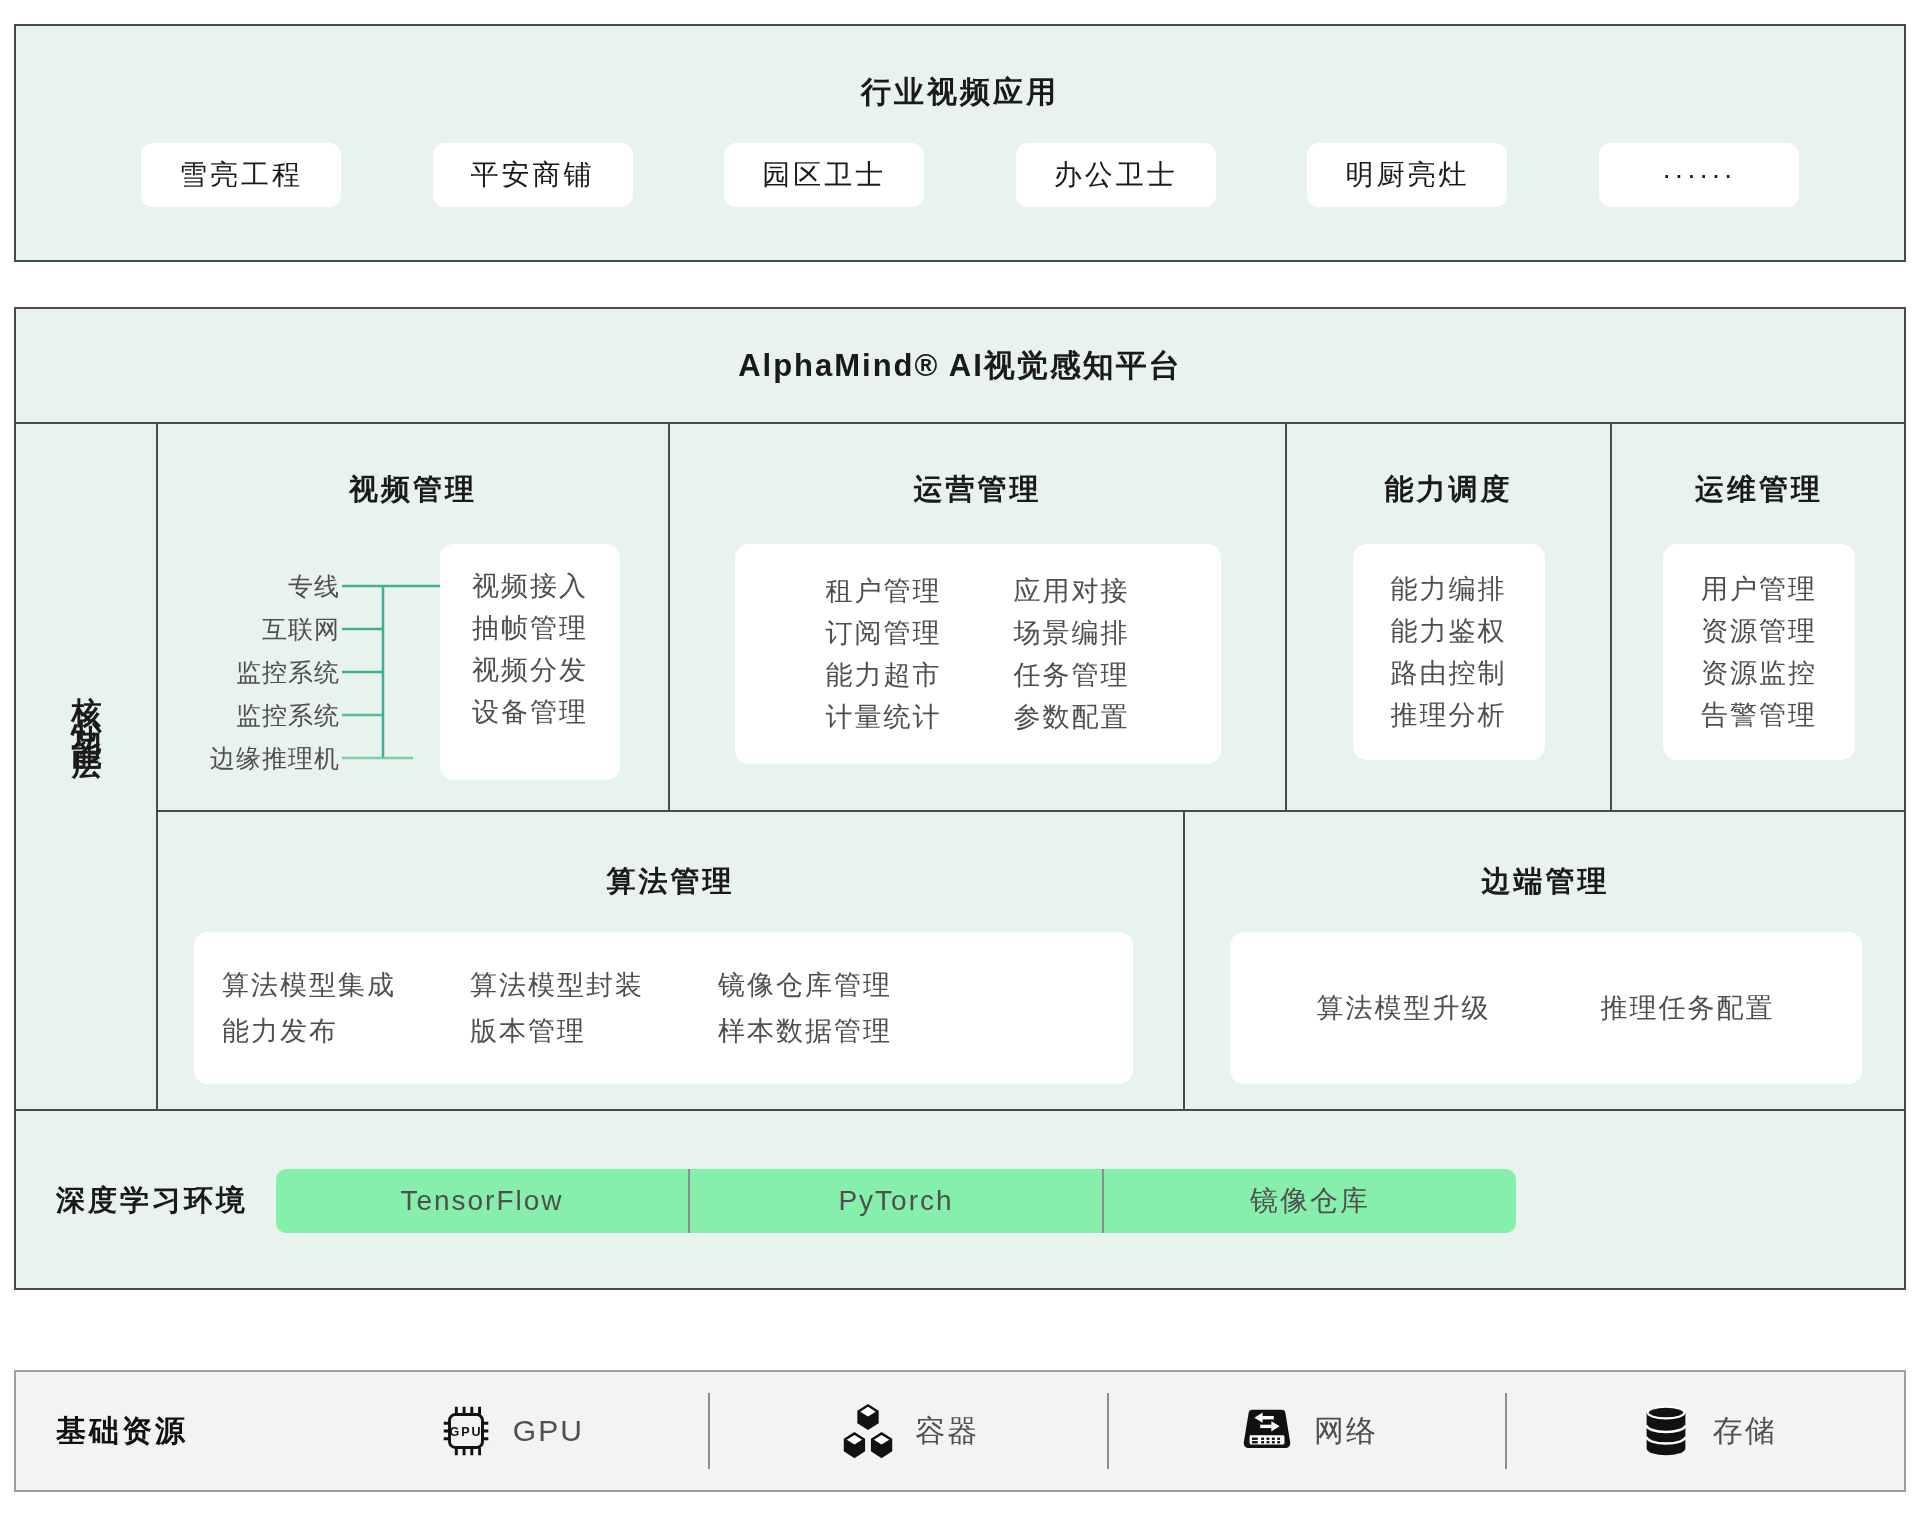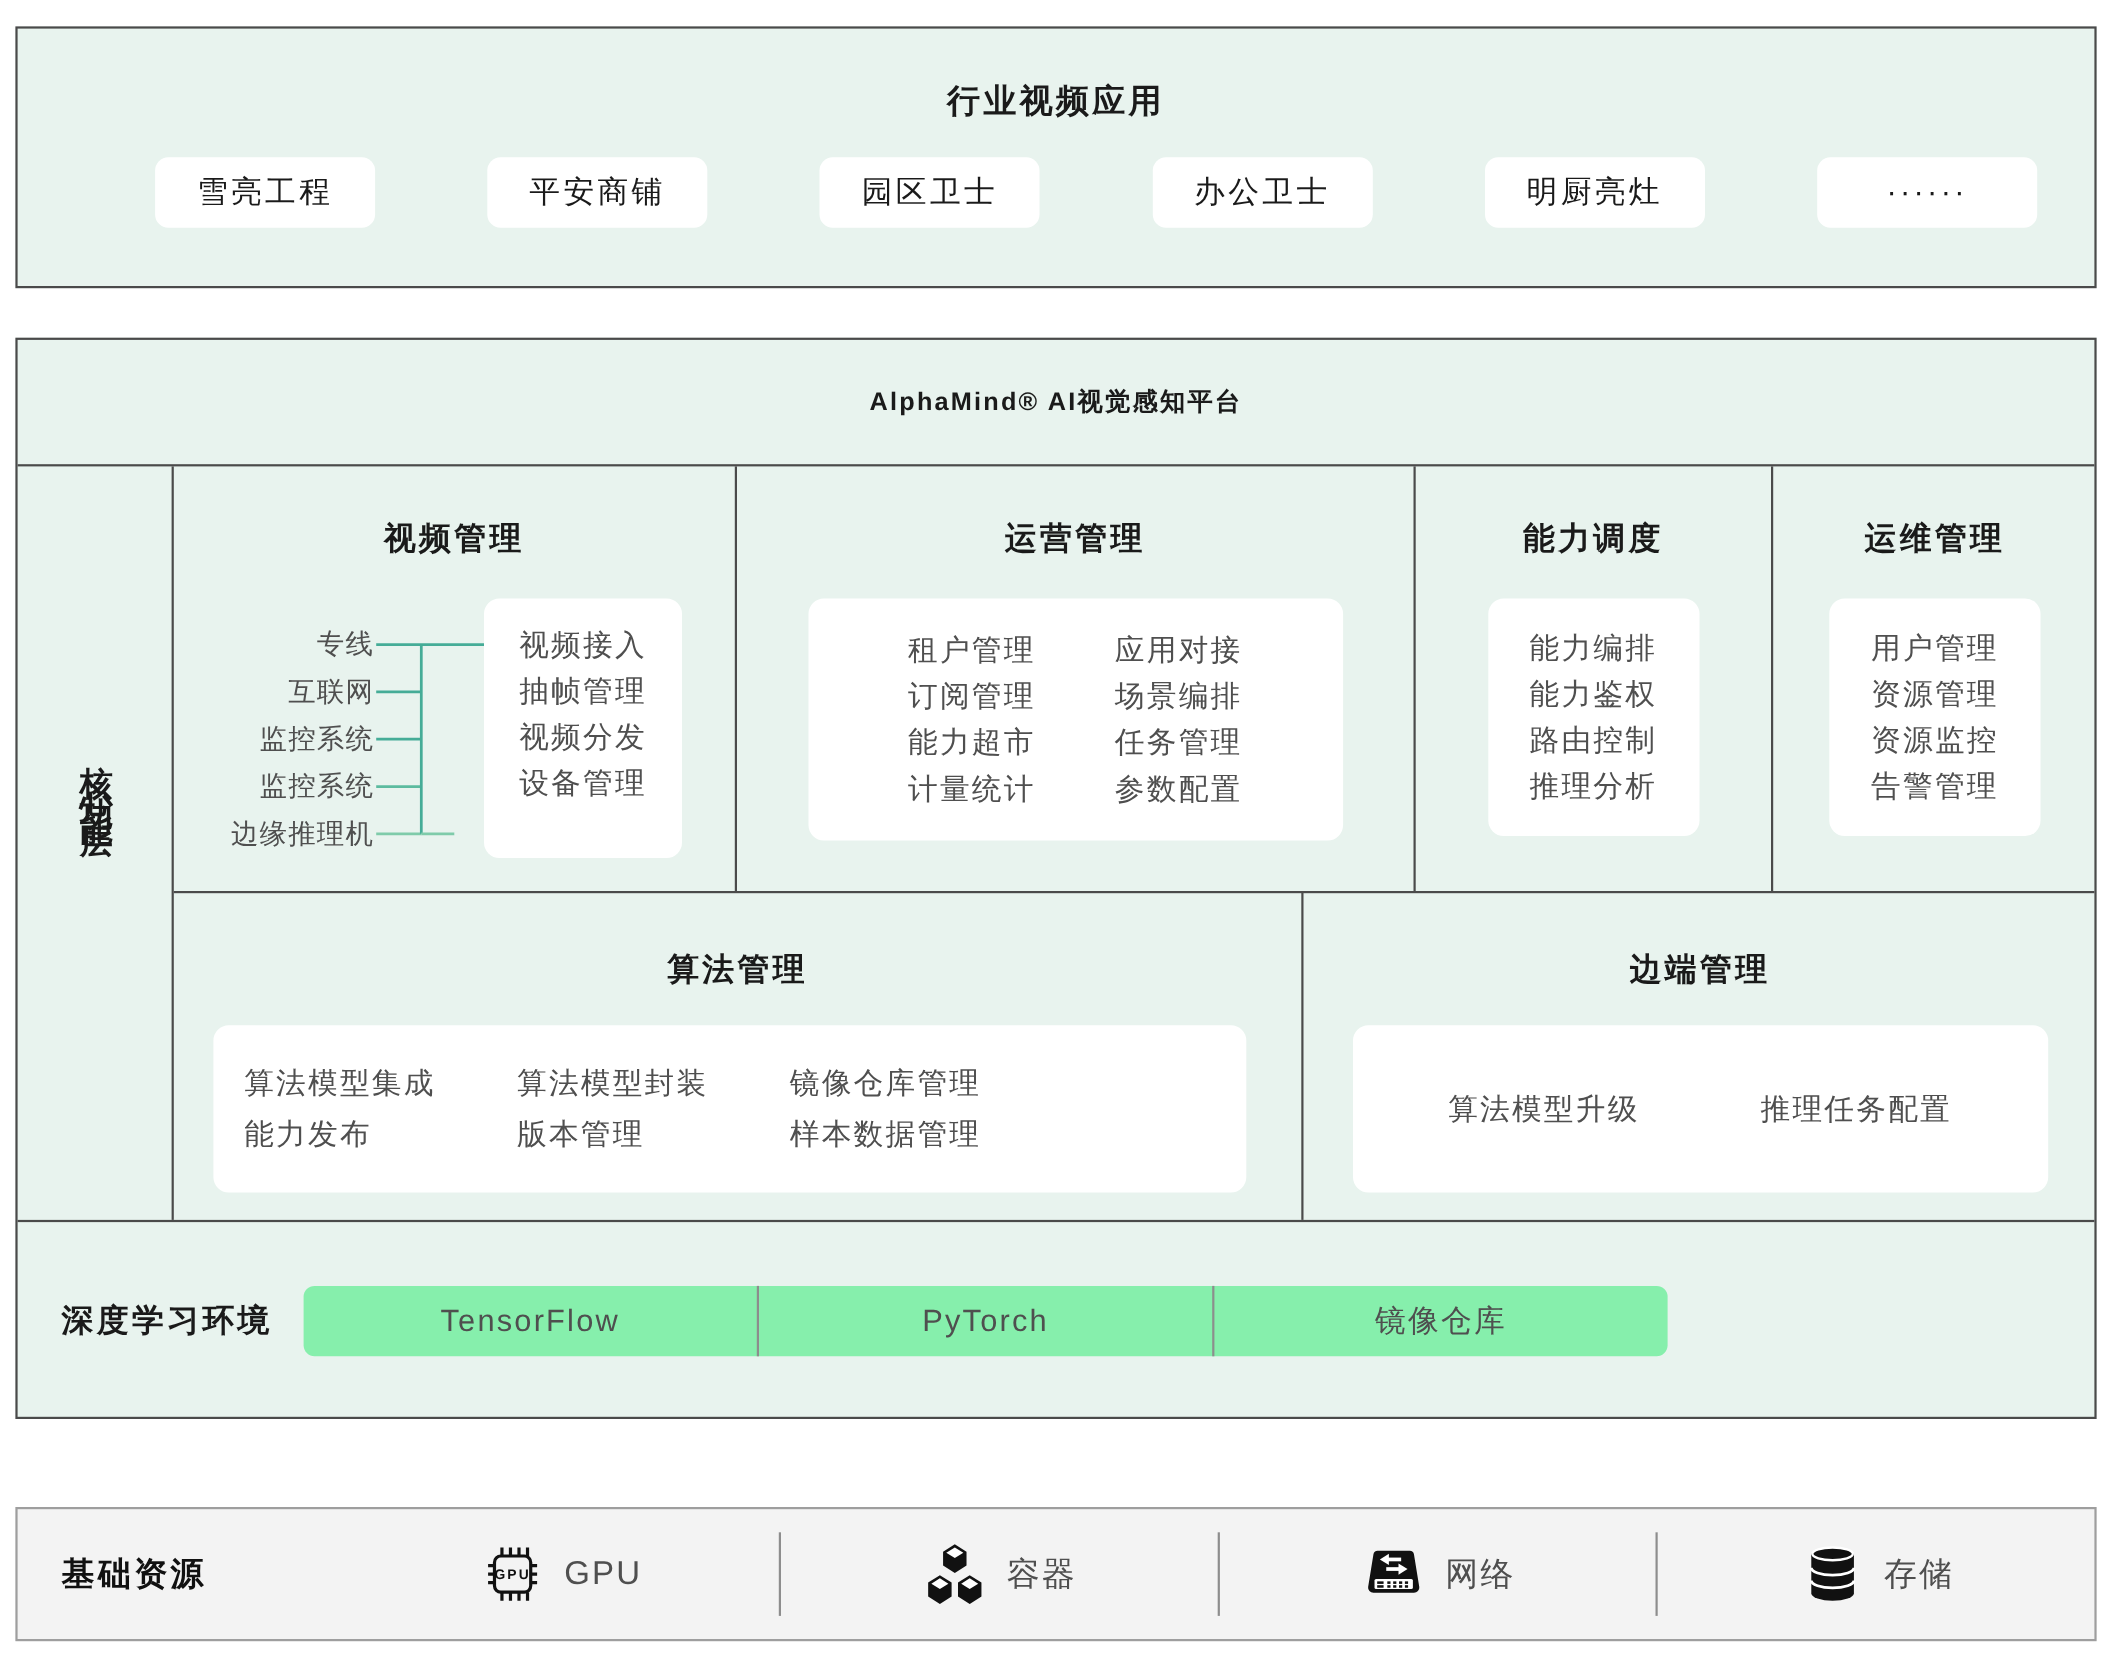--- a/index.html
+++ b/index.html
@@ -2,28 +2,28 @@
 <html><head>
 <meta charset="utf-8">
 <style>
   html,body{margin:0;padding:0;background:#ffffff;font-family:"Liberation Sans","DejaVu Sans",sans-serif;}
   .stage{position:relative;width:1920px;height:1522px;background:#fff;overflow:hidden;}
   .panel{position:absolute;box-sizing:border-box;background:#e8f3ee;border:2px solid #4a4a4a;}
 
   
   .sec1{left:14px;top:24px;width:1892px;height:238px;}
   .sec1-title{text-align:center;margin-top:46px;font-size:30px;font-weight:bold;color:#1a1a1a;letter-spacing:3px;}
-  .pill-row{display:flex;justify-content:space-between;margin:30px 52px 0 125px;}
+  .pill-row{display:flex;justify-content:space-between;margin:30px 105px 0 125px;}
   .pill{background:#fff;border-radius:12px;min-width:200px;height:64px;display:flex;align-items:center;justify-content:center;
         font-size:28px;color:#1a1a1a;letter-spacing:3px;}
 
   
   .sec2{left:14px;top:307px;width:1892px;height:983px;}
   .sec2-header{height:115px;display:flex;align-items:center;justify-content:center;
-               font-size:23px;font-weight:bold;color:#1a1a1a;letter-spacing:2px;
+               font-size:31px;font-weight:bold;color:#1a1a1a;letter-spacing:2px;
                border-bottom:2px solid #4a4a4a;box-sizing:border-box;}
   .cell{position:absolute;box-sizing:border-box;}
   .hline{position:absolute;height:2px;background:#4a4a4a;}
 
   .core-label{left:0;top:115px;width:142px;height:685px;display:flex;align-items:center;justify-content:center;
               padding-bottom:120px;box-sizing:border-box;}
   .core-label .vtext{writing-mode:vertical-rl;font-size:30px;font-weight:bold;color:#1a1a1a;letter-spacing:14px;}
 
   .cell-title{text-align:center;margin-top:46px;font-size:29px;font-weight:bold;color:#1a1a1a;letter-spacing:3px;}
   .white-box{background:#fff;border-radius:14px;}

